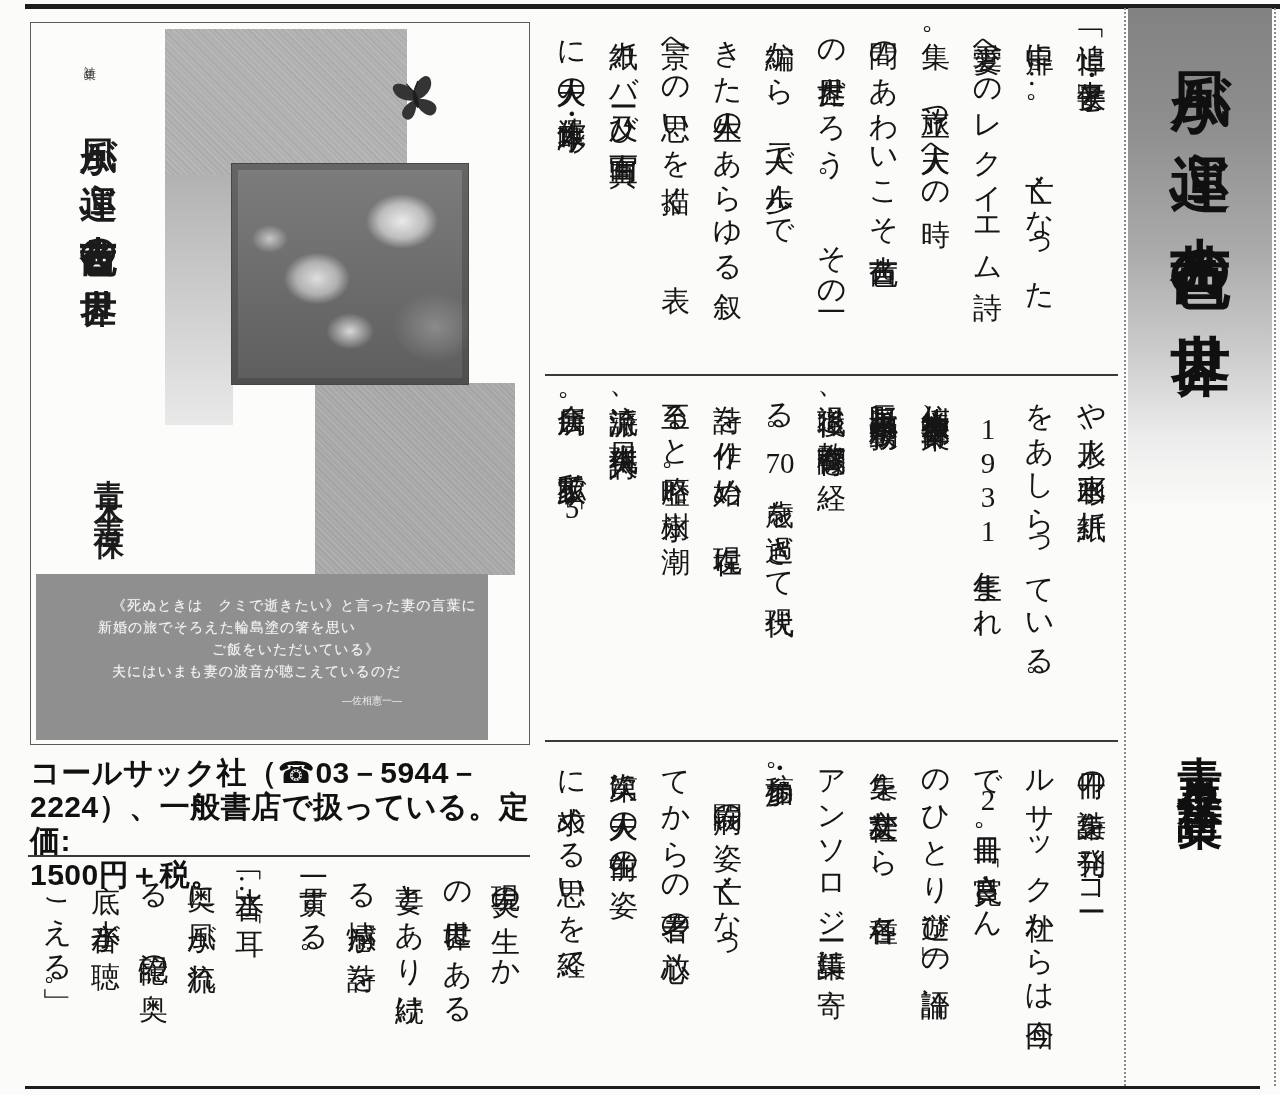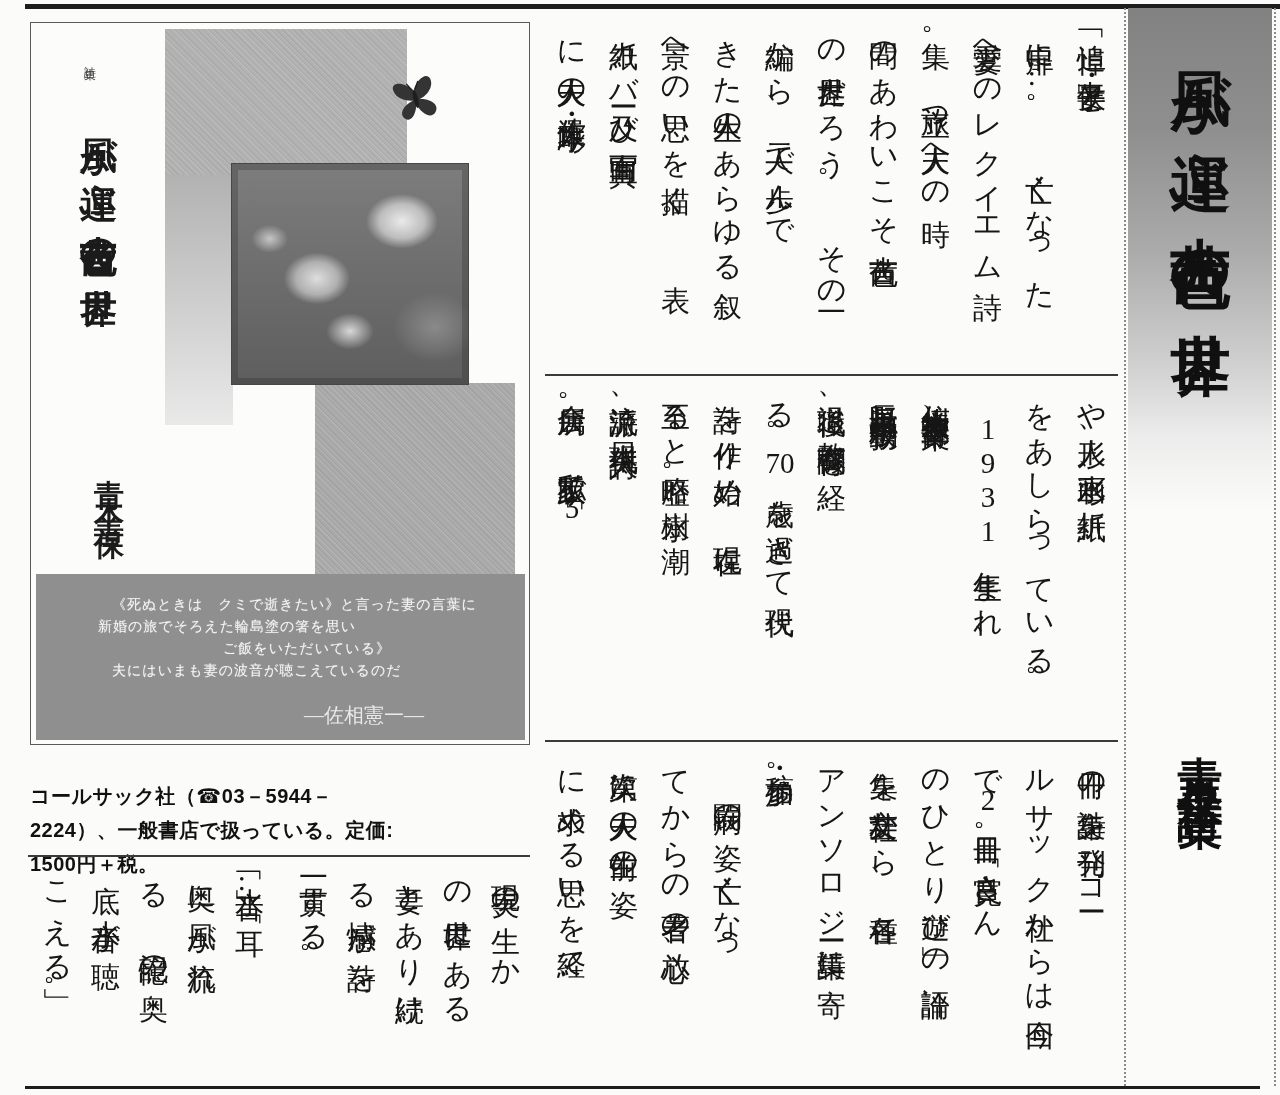--- a/index.html
+++ b/index.html
@@ -51,34 +51,34 @@
       radial-gradient(60px 50px at 86% 74%, #8a8a8a 0%, rgba(90,90,90,0) 70%),
       linear-gradient(180deg,#7d7d7d,#5e5e5e);
   }
   #cv-butterfly { position:absolute; left:358px; top:48px; width:54px; height:58px; transform:rotate(-14deg); }
   #cv-series { position:absolute; left:50px; top:34px; font-size:12px; letter-spacing:2px;
                color:#3c3c3c; filter:blur(.4px); }
   #cv-title  { position:absolute; left:42px; top:86px; font-size:37px; font-weight:600;
                letter-spacing:3px; color:#1b1b1b; }
   #cv-author { position:absolute; left:57px; top:432px; font-size:30px; font-weight:600;
                letter-spacing:17px; color:#1b1b1b; }
-  #cv-obi { position:absolute; left:5px; top:551px; width:489px; height:166px;
-            background-color:#8f8f8f; box-sizing:border-box; padding:20px 43px 0 76px;
-            font-family:Liberation Serif, serif; }
+  #cv-obi { position:absolute; left:5px; top:551px; width:452px; height:166px;
+            background-color:#8f8f8f; box-sizing:border-box; padding:20px 28px 0 76px;
+            font-family:Liberation Sans, sans-serif; }
   #cv-obi .obi-line { color:rgba(250,250,250,.88); font-size:14px; line-height:22px;
             letter-spacing:1px; filter:blur(.45px); text-shadow:0 0 1px rgba(255,255,255,.5); white-space:pre; }
   #cv-obi .l2 { margin-left:-14px; }
   #cv-obi .l4 { margin-left:20px;text-align:center; }
-  #cv-obi .obi-attr { color:rgba(250,250,250,.85); font-size:20px; margin-top:20px;
+  #cv-obi .obi-attr { color:rgba(250,250,250,.85); font-size:10px; margin-top:12px;
             padding-right:58px; text-align:right; filter:blur(.45px); }
 
   
-  #price { position:absolute; left:30px; top:779px; width:512px;
+  #price { position:absolute; left:30px; top:756px; width:512px;
            font-family:"Liberation Sans","DejaVu Sans",sans-serif; font-weight:bold;
-           font-size:20px; line-height:34px; letter-spacing:.5px; color:#111; }
+           font-size:30px; line-height:34px; letter-spacing:.5px; color:#111; }
 </style>
 </head>
 <body>
 
 <div id="page">
 
   <div class="hrule" style="left:25px; top:4px; width:1255px; height:5px;"></div>
   <div class="hrule" style="left:25px; top:1086px; width:1235px; height:3px;"></div>
 
   <div id="headline">

